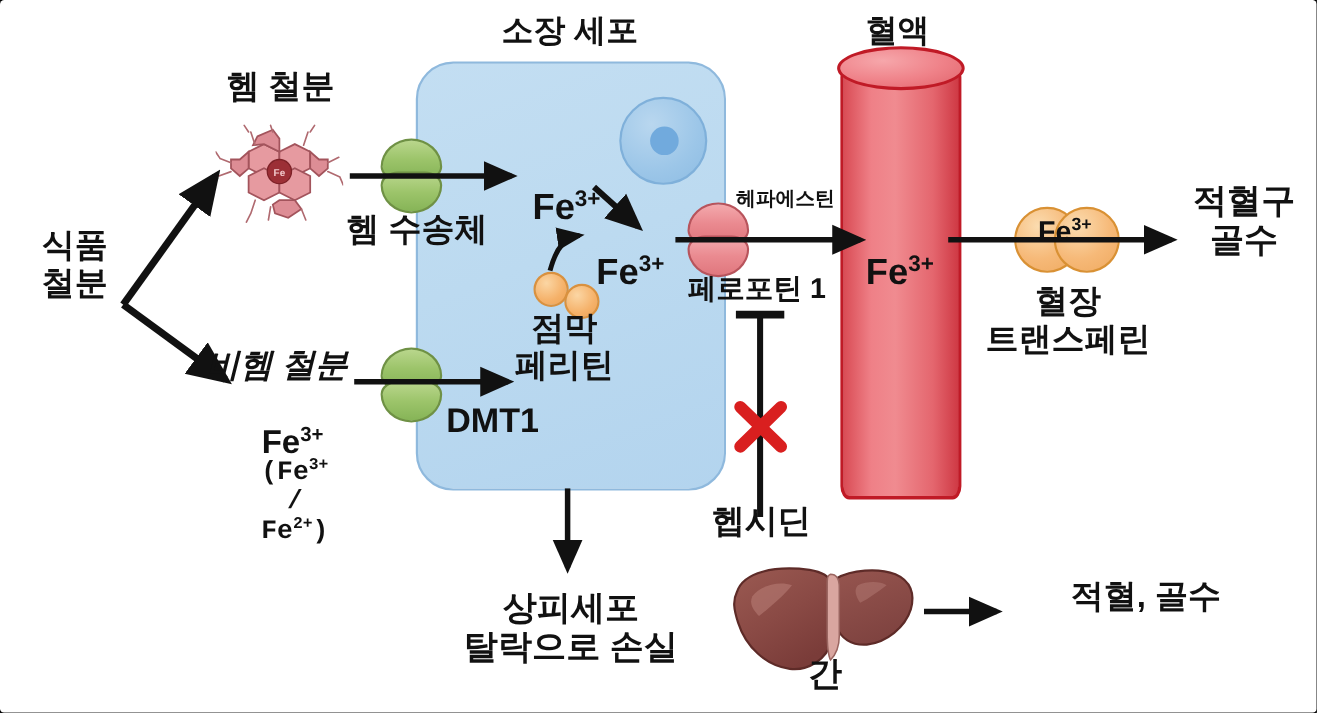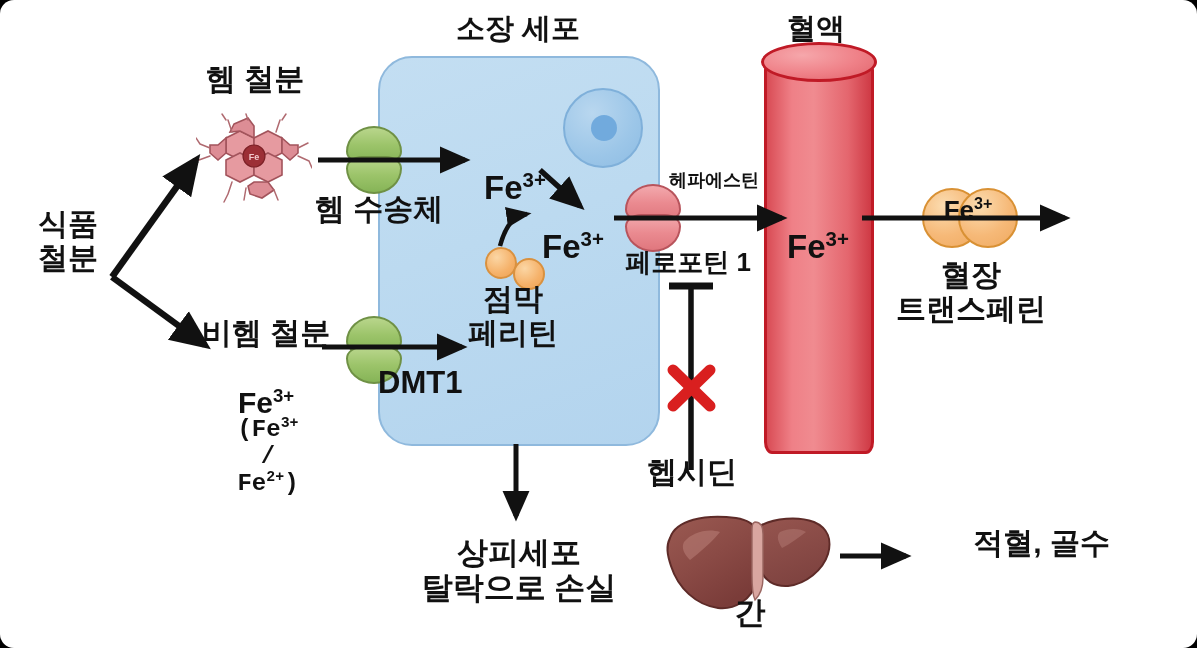--- a/index.html
+++ b/index.html
@@ -1,21 +1,21 @@
 <!DOCTYPE html>
 <html><head>
 <meta charset="utf-8">
 <title>Iron Absorption Diagram</title>
 <style>
   html,body{margin:0;padding:0;background:#000;}
   #stage{
     position:relative;
     width:1197px;height:648px;
     background:#fff;
-    border-radius:14px;
+    border-radius:4px;
     overflow:hidden;
     font-family:"Liberation Sans","DejaVu Sans",sans-serif;
     color:#111;
   }
   .lbl{position:absolute;font-weight:bold;line-height:1.12;white-space:pre-line;text-align:center;color:#111;}
   .sub{font-size:.62em;vertical-align:super;line-height:0;}
 
   
   #cell{
     position:absolute;left:378px;top:56px;width:278px;height:386px;
@@ -211,59 +211,61 @@
     <path d="M840,556 L906,556" stroke="#111" stroke-width="5" fill="none" marker-end="url(#ah)"></path>
   </svg>
 
   <div class="lbl" style="left:188px;top:62px;width:134px;font-size:30px;">헴 철분</div>
 
   <div class="lbl" style="left:8px;top:207px;width:120px;font-size:30px;">식품
 철분</div>
 
   <div class="lbl" style="left:296px;top:192px;width:166px;font-size:30px;">헴 수송체</div>
 
-  <div class="lbl" style="left:186px;top:316px;width:160px;font-size:30px;">비헴 철분</div>
+  <div class="lbl" style="left:172px;top:316px;width:160px;font-size:30px;font-style:italic;">비헴 철분</div>
 
   <div class="lbl" style="left:186px;top:352px;width:160px;font-size:30px;">
     <span>Fe</span><span class="sub">3+</span>
   </div>
 
   <div class="lbl" style="left:168px;top:390px;width:200px;font-size:24px;font-family:Liberation Mono, monospace;">
     (<span>Fe</span><span class="sub">3+</span>
     /
     <span>Fe</span><span class="sub">2+</span>)
   </div>
 
-  <div class="lbl" style="left:378px;top:366px;width:112px;font-size:31px;text-align:left;">DMT1</div>
+  <div class="lbl" style="left:378px;top:366px;width:112px;font-size:31px;text-align:right;">DMT1</div>
 
   <div class="lbl" style="left:470px;top:133px;width:90px;font-size:33px;">
     <span>Fe</span><span class="sub">3+</span>
   </div>
 
   <div class="lbl" style="left:528px;top:192px;width:90px;font-size:33px;">
     <span>Fe</span><span class="sub">3+</span>
   </div>
 
   <div class="lbl" style="left:448px;top:282px;width:130px;font-size:30px;">점막
 페리틴</div>
 
   <div class="lbl" style="left:406px;top:536px;width:226px;font-size:31px;">상피세포
 탈락으로 손실</div>
 
   <div class="lbl" style="left:648px;top:170px;width:132px;font-size:18px;">헤파에스틴</div>
 
   <div class="lbl" style="left:600px;top:248px;width:176px;font-size:26px;">페로포틴 1</div>
 
-  <div class="lbl" style="left:636px;top:458px;width:112px;font-size:30px;font-family:Liberation Mono, monospace;">헵시딘</div>
+  <div class="lbl" style="left:636px;top:458px;width:112px;font-size:30px;">헵시딘</div>
 
   <div class="lbl" style="left:714px;top:596px;width:72px;font-size:31px;">간</div>
 
   <div class="lbl" style="left:914px;top:526px;width:196px;font-size:30px;text-align:right;">적혈, 골수</div>
 
   <div class="lbl" style="left:772px;top:192px;width:92px;font-size:33px;">
     <span>Fe</span><span class="sub">3+</span>
   </div>
 
   <div class="lbl" style="left:874px;top:258px;width:194px;font-size:30px;">혈장
 트랜스페린</div>
 
+  <div class="lbl" style="left:1070px;top:166px;width:122px;font-size:31px;">적혈구
+골수</div>
 
 </div>
 
 </body></html>

